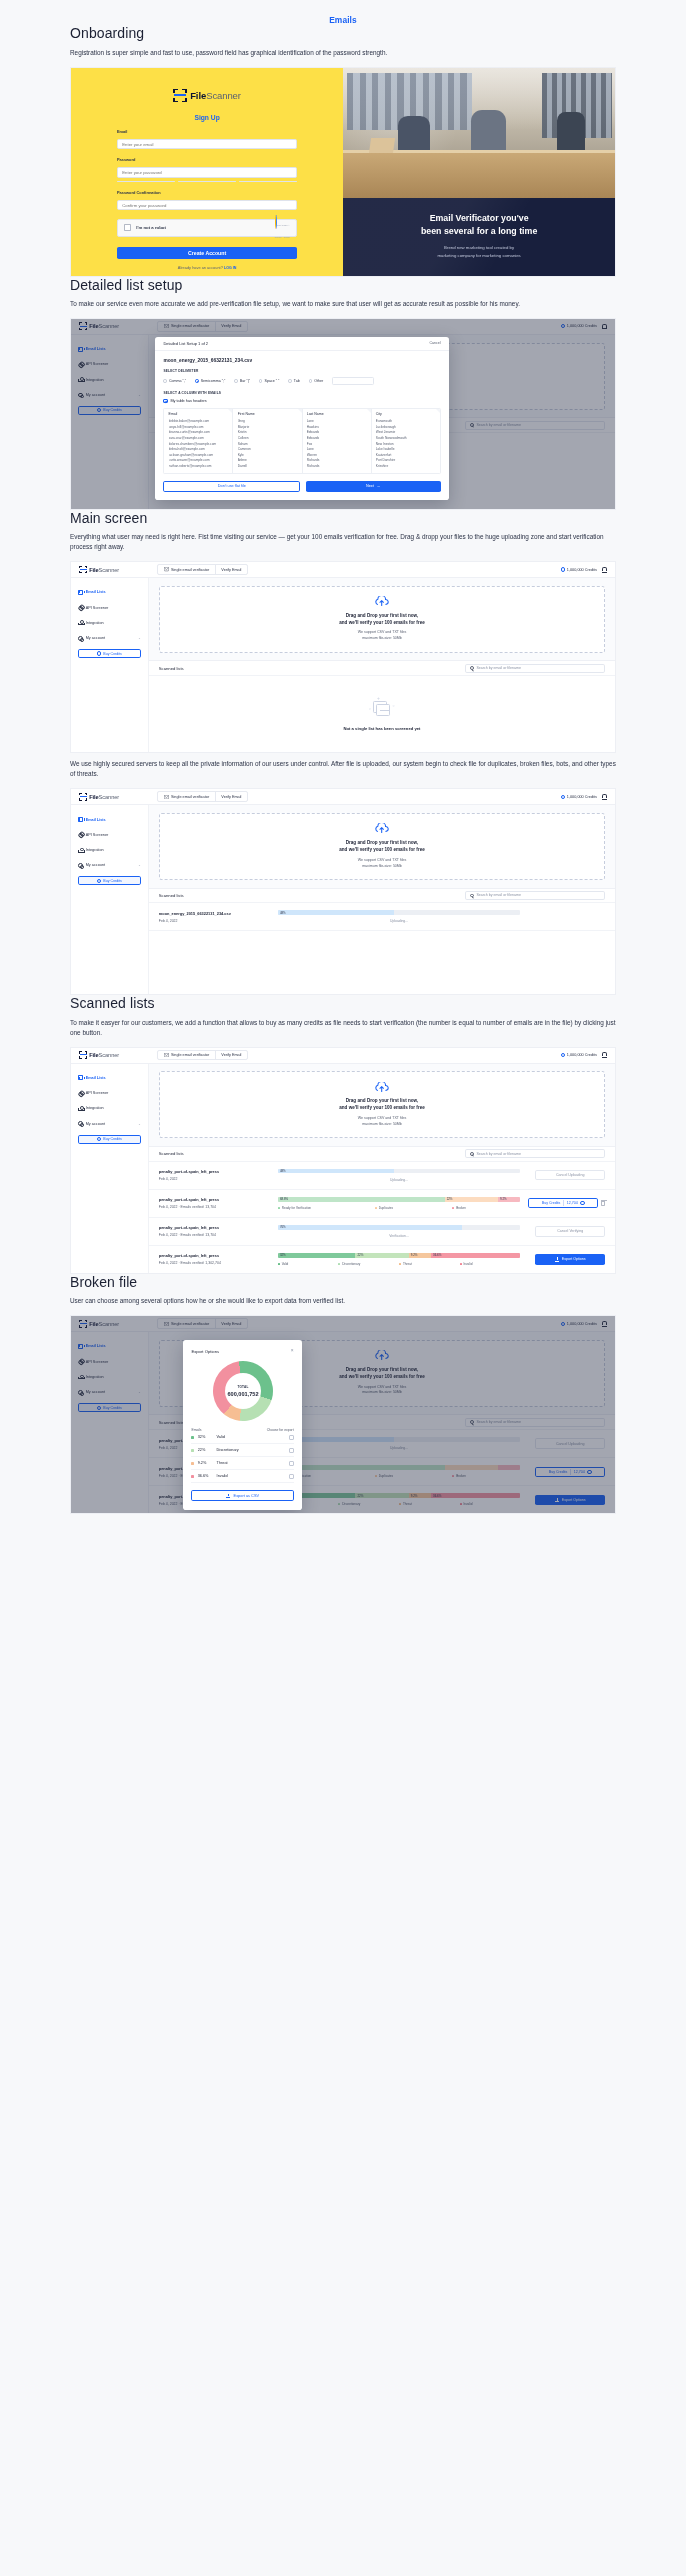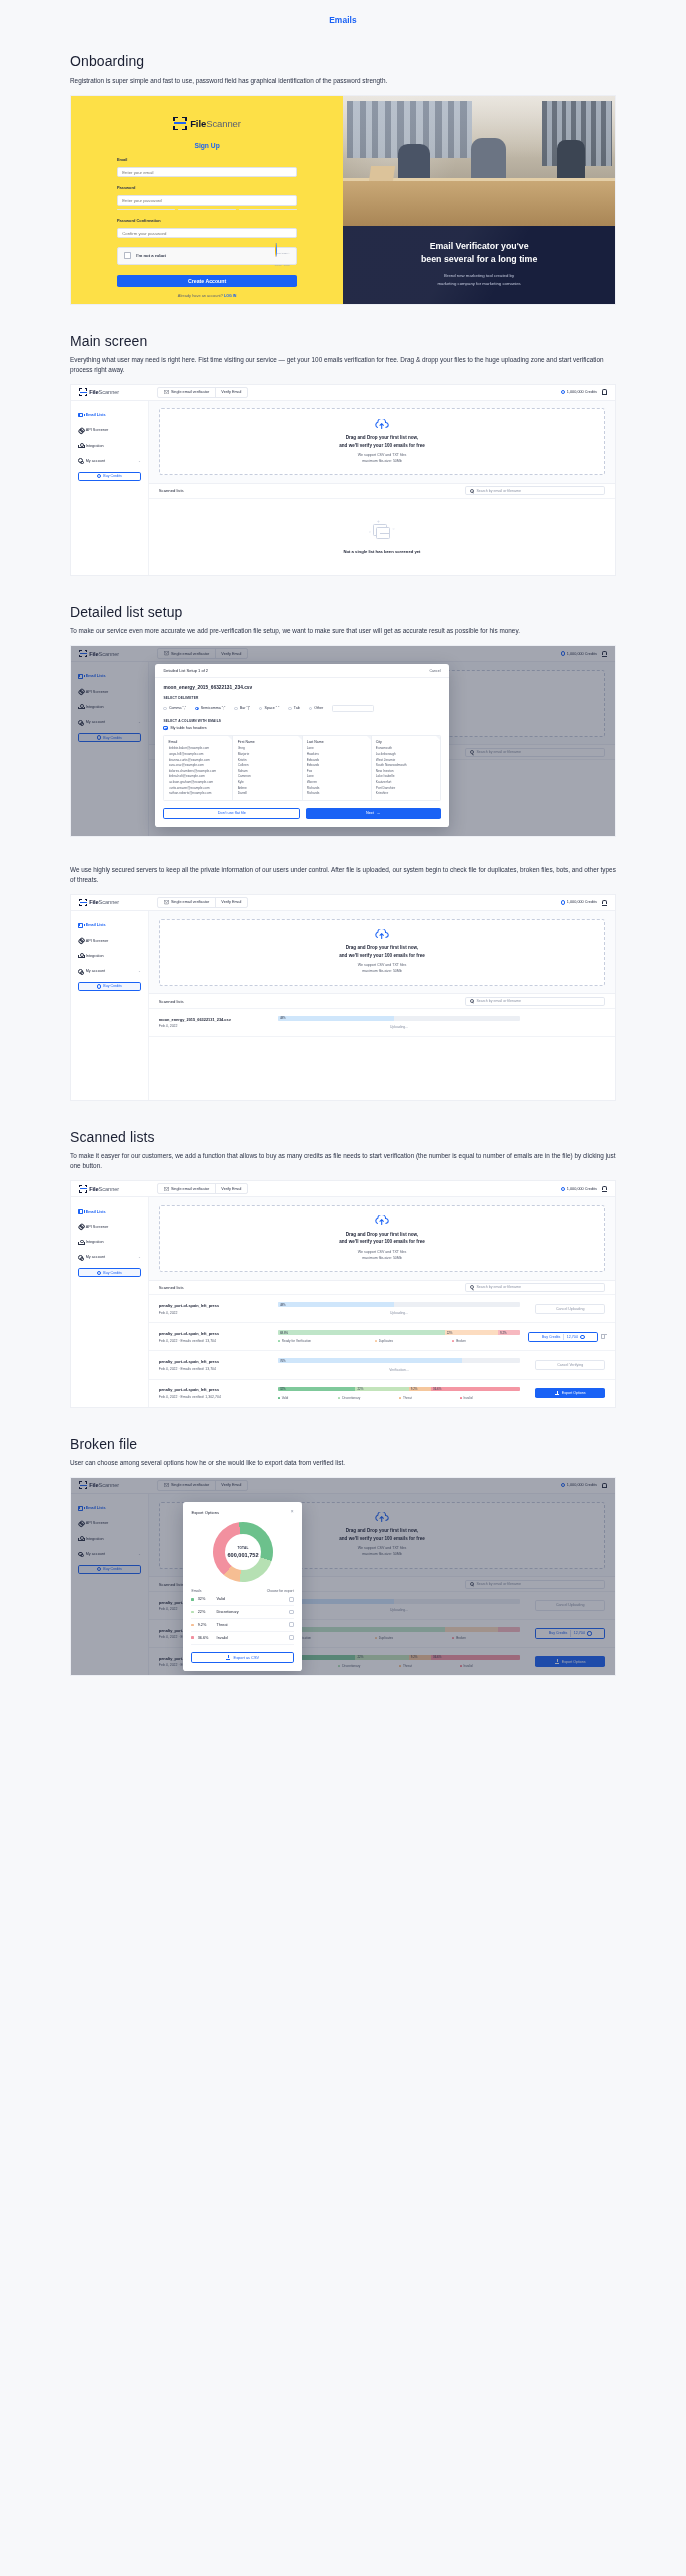--- a/index.html
+++ b/index.html
@@ -10,21 +10,21 @@
     color: #1b2033;
     -webkit-font-smoothing: antialiased;
   }
   .page { width:686px; margin:0 auto; padding-bottom: 28px; }
 
   
   .top-kicker { text-align:center; color:#1a62f5; font-size:8.4px; font-weight:600; padding-top:15.4px; letter-spacing:0.1px;}
   .top-title { text-align:center; font-size:17px; font-weight:400; color:#1b2033; margin-top:7.7px; letter-spacing:0.1px;}
 
   
-  .section { margin-top:28px; padding: 0 70px; }
+  .section { padding: 0 70px; }
   .sec-title { font-size:14px; font-weight:500; color:#1b2033; letter-spacing:0.1px;}
   .sec-desc { font-size:6.4px; color:#2b3246; margin-top:6.3px; line-height:1.55; font-weight:400;}
   .shot { margin-top:9px; width:546px; background:#fff; border:0.7px solid #edeff4; position:relative; overflow:hidden;}
 
   
   .onb { display:flex; height:210px; }
   .onb-left { width:273px; background:#fde047; padding:15.4px 46px 0 46px; }
   .brand { display:flex; align-items:center; justify-content:center; gap:3.5px; margin-top:5.6px;}
   .brand-mark { width:13.3px; height:13.3px; position:relative; flex:none;}
   .brand-mark i { position:absolute; background:#0d1432; }
@@ -289,132 +289,20 @@
             <span class="desk"></span>
             <span class="lap"></span>
         </div>
         <div class="banner">
           <h3>
             <span>Email Verificator you've</span><br><span>been several for a long time</span>
           </h3>
           <p>
             <span>Brend new marketing tool created by</span><br><span>marketing company for marketing comanies</span>
           </p>
-        </div>
-      </div>
-    </div>
-  </div>
-
-  <div class="section">
-    <div class="sec-title">Main screen</div>
-    <div class="sec-desc">Everything what user may need is right here. Fist time visiting our service — get your 100 emails verification for free. Drag &amp; dropp your files to the huge uploading zone and start verification process right away.</div>
-
-    <div class="shot app">
-
-      <div class="app-top">
-        <div class="app-brand">
-          <span class="brand-mark">
-            <i class="bm-tl-h"></i>
-              <i class="bm-tl-v"></i>
-              <i class="bm-tr-h"></i>
-              <i class="bm-tr-v"></i>
-            <i class="bm-bl-h"></i>
-              <i class="bm-bl-v"></i>
-              <i class="bm-br-h"></i>
-              <i class="bm-br-v"></i>
-              <i class="bm-bar"></i>
-          </span>
-          <span class="brand-txt"><b>File</b><span>Scanner</span></span>
-        </div>
-        <div class="seg">
-          <div class="s-item">
-            <svg width="4.9" height="4.2" viewBox="0 0 12 10">
-                <rect x="0.5" y="0.5" width="11" height="9" rx="2" fill="none" stroke="#2b3246"></rect>
-                <path d="M1 2 L6 6 L11 2" fill="none" stroke="#2b3246"></path>
-              </svg>
-            <span>Single email verificator</span>
-          </div>
-          <div class="s-item">
-            <span>Verify Email</span>
-          </div>
-        </div>
-        <div class="app-top-right">
-          <div class="credits">
-            <span class="coin"></span>
-            <span>1,000,000 Credits</span>
-          </div>
-          <span class="bell">
-              <i></i>
-              <b></b>
-            </span>
-        </div>
-      </div>
-
-      <div class="app-body">
-
-        <div class="side">
-          <div class="side-item active">
-            <span class="side-ic ic-mail"></span>
-            <span>Email Lists</span>
-          </div>
-          <div class="side-item">
-            <span class="side-ic ic-link"></span>
-            <span>API Screener</span>
-          </div>
-          <div class="side-item">
-            <span class="side-ic ic-net"></span>
-            <span>Integration</span>
-          </div>
-          <div class="side-item">
-            <span class="side-ic ic-user"></span>
-            <span>My account</span>
-            <span class="chev">⌄</span>
-          </div>
-          <div class="buy-credits">
-            <span class="coin"></span>
-            <span>Buy Credits</span>
-          </div>
-        </div>
-
-        <div class="main">
-          <div class="drop-wrap">
-            <div class="dropzone">
-              <span class="cloud">
-                <svg width="15.4" height="10.5" viewBox="0 0 44 30">
-                    <path d="M10 24 A8 8 0 0 1 11 9 A11 11 0 0 1 33 10 A7 7 0 0 1 34 24" fill="none" stroke="#1a62f5" stroke-width="3" stroke-linecap="round"></path>
-                    <path d="M22 27 L22 13 M17 18 L22 13 L27 18" fill="none" stroke="#1a62f5" stroke-width="3" stroke-linecap="round" stroke-linejoin="round"></path>
-                  </svg>
-              </span>
-              <div class="dz-t1">
-                <span>Drag and Drop your first list now,</span><br><span>and we'll verify your 100 emails for free</span>
-              </div>
-              <div class="dz-t2">
-                <span>We support CSV and TXT files</span><br><span>maximum file-size: 50Mb</span>
-              </div>
-            </div>
-          </div>
-
-          <div class="lists-head">
-            <span class="lists-title">Scanned lists</span>
-            <div class="search">
-              <span class="mag"></span>
-              <span>Search by email or filename</span>
-            </div>
-          </div>
-
-          <div class="empty">
-            <span class="empty-ic">
-              <i class="e1"></i>
-                <i class="e2"></i>
-                <b class="ep1">+</b>
-                <b class="ep2">○</b>
-                <b class="ep3">○</b>
-            </span>
-            <span class="empty-txt">Not a single list has been screened yet</span>
-          </div>
         </div>
       </div>
     </div>
   </div>
 
   <div class="section">
     <div class="sec-title">Detailed list setup</div>
     <div class="sec-desc">To make our service even more accurate we add pre-verification file setup, we want to make sure that user will get as accurate result as possible for his money.</div>
 
     <div class="shot app">
@@ -597,20 +485,132 @@
                 <span>Next</span>
                 <span>→</span>
               </div>
           </div>
         </div>
       </div>
     </div>
   </div>
 
   <div class="section">
+    <div class="sec-title">Main screen</div>
+    <div class="sec-desc">Everything what user may need is right here. Fist time visiting our service — get your 100 emails verification for free. Drag &amp; dropp your files to the huge uploading zone and start verification process right away.</div>
+
+    <div class="shot app">
+
+      <div class="app-top">
+        <div class="app-brand">
+          <span class="brand-mark">
+            <i class="bm-tl-h"></i>
+              <i class="bm-tl-v"></i>
+              <i class="bm-tr-h"></i>
+              <i class="bm-tr-v"></i>
+            <i class="bm-bl-h"></i>
+              <i class="bm-bl-v"></i>
+              <i class="bm-br-h"></i>
+              <i class="bm-br-v"></i>
+              <i class="bm-bar"></i>
+          </span>
+          <span class="brand-txt"><b>File</b><span>Scanner</span></span>
+        </div>
+        <div class="seg">
+          <div class="s-item">
+            <svg width="4.9" height="4.2" viewBox="0 0 12 10">
+                <rect x="0.5" y="0.5" width="11" height="9" rx="2" fill="none" stroke="#2b3246"></rect>
+                <path d="M1 2 L6 6 L11 2" fill="none" stroke="#2b3246"></path>
+              </svg>
+            <span>Single email verificator</span>
+          </div>
+          <div class="s-item">
+            <span>Verify Email</span>
+          </div>
+        </div>
+        <div class="app-top-right">
+          <div class="credits">
+            <span class="coin"></span>
+            <span>1,000,000 Credits</span>
+          </div>
+          <span class="bell">
+              <i></i>
+              <b></b>
+            </span>
+        </div>
+      </div>
+
+      <div class="app-body">
+
+        <div class="side">
+          <div class="side-item active">
+            <span class="side-ic ic-mail"></span>
+            <span>Email Lists</span>
+          </div>
+          <div class="side-item">
+            <span class="side-ic ic-link"></span>
+            <span>API Screener</span>
+          </div>
+          <div class="side-item">
+            <span class="side-ic ic-net"></span>
+            <span>Integration</span>
+          </div>
+          <div class="side-item">
+            <span class="side-ic ic-user"></span>
+            <span>My account</span>
+            <span class="chev">⌄</span>
+          </div>
+          <div class="buy-credits">
+            <span class="coin"></span>
+            <span>Buy Credits</span>
+          </div>
+        </div>
+
+        <div class="main">
+          <div class="drop-wrap">
+            <div class="dropzone">
+              <span class="cloud">
+                <svg width="15.4" height="10.5" viewBox="0 0 44 30">
+                    <path d="M10 24 A8 8 0 0 1 11 9 A11 11 0 0 1 33 10 A7 7 0 0 1 34 24" fill="none" stroke="#1a62f5" stroke-width="3" stroke-linecap="round"></path>
+                    <path d="M22 27 L22 13 M17 18 L22 13 L27 18" fill="none" stroke="#1a62f5" stroke-width="3" stroke-linecap="round" stroke-linejoin="round"></path>
+                  </svg>
+              </span>
+              <div class="dz-t1">
+                <span>Drag and Drop your first list now,</span><br><span>and we'll verify your 100 emails for free</span>
+              </div>
+              <div class="dz-t2">
+                <span>We support CSV and TXT files</span><br><span>maximum file-size: 50Mb</span>
+              </div>
+            </div>
+          </div>
+
+          <div class="lists-head">
+            <span class="lists-title">Scanned lists</span>
+            <div class="search">
+              <span class="mag"></span>
+              <span>Search by email or filename</span>
+            </div>
+          </div>
+
+          <div class="empty">
+            <span class="empty-ic">
+              <i class="e1"></i>
+                <i class="e2"></i>
+                <b class="ep1">+</b>
+                <b class="ep2">○</b>
+                <b class="ep3">○</b>
+            </span>
+            <span class="empty-txt">Not a single list has been screened yet</span>
+          </div>
+        </div>
+      </div>
+    </div>
+  </div>
+
+  <div class="section">
     <div class="sec-desc">We use highly secured servers to keep all the private information of our users under control. After file is uploaded, our system begin to check file for duplicates, broken files, bots, and other types of threats.</div>
 
     <div class="shot app">
       <div class="app-top">
         <div class="app-brand">
           <span class="brand-mark">
             <i class="bm-tl-h"></i>
               <i class="bm-tl-v"></i>
               <i class="bm-tr-h"></i>
               <i class="bm-tr-v"></i>

